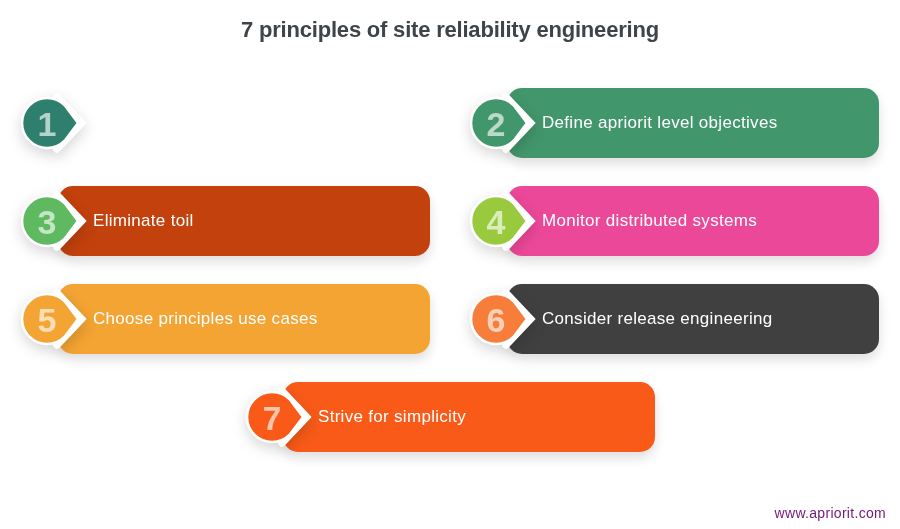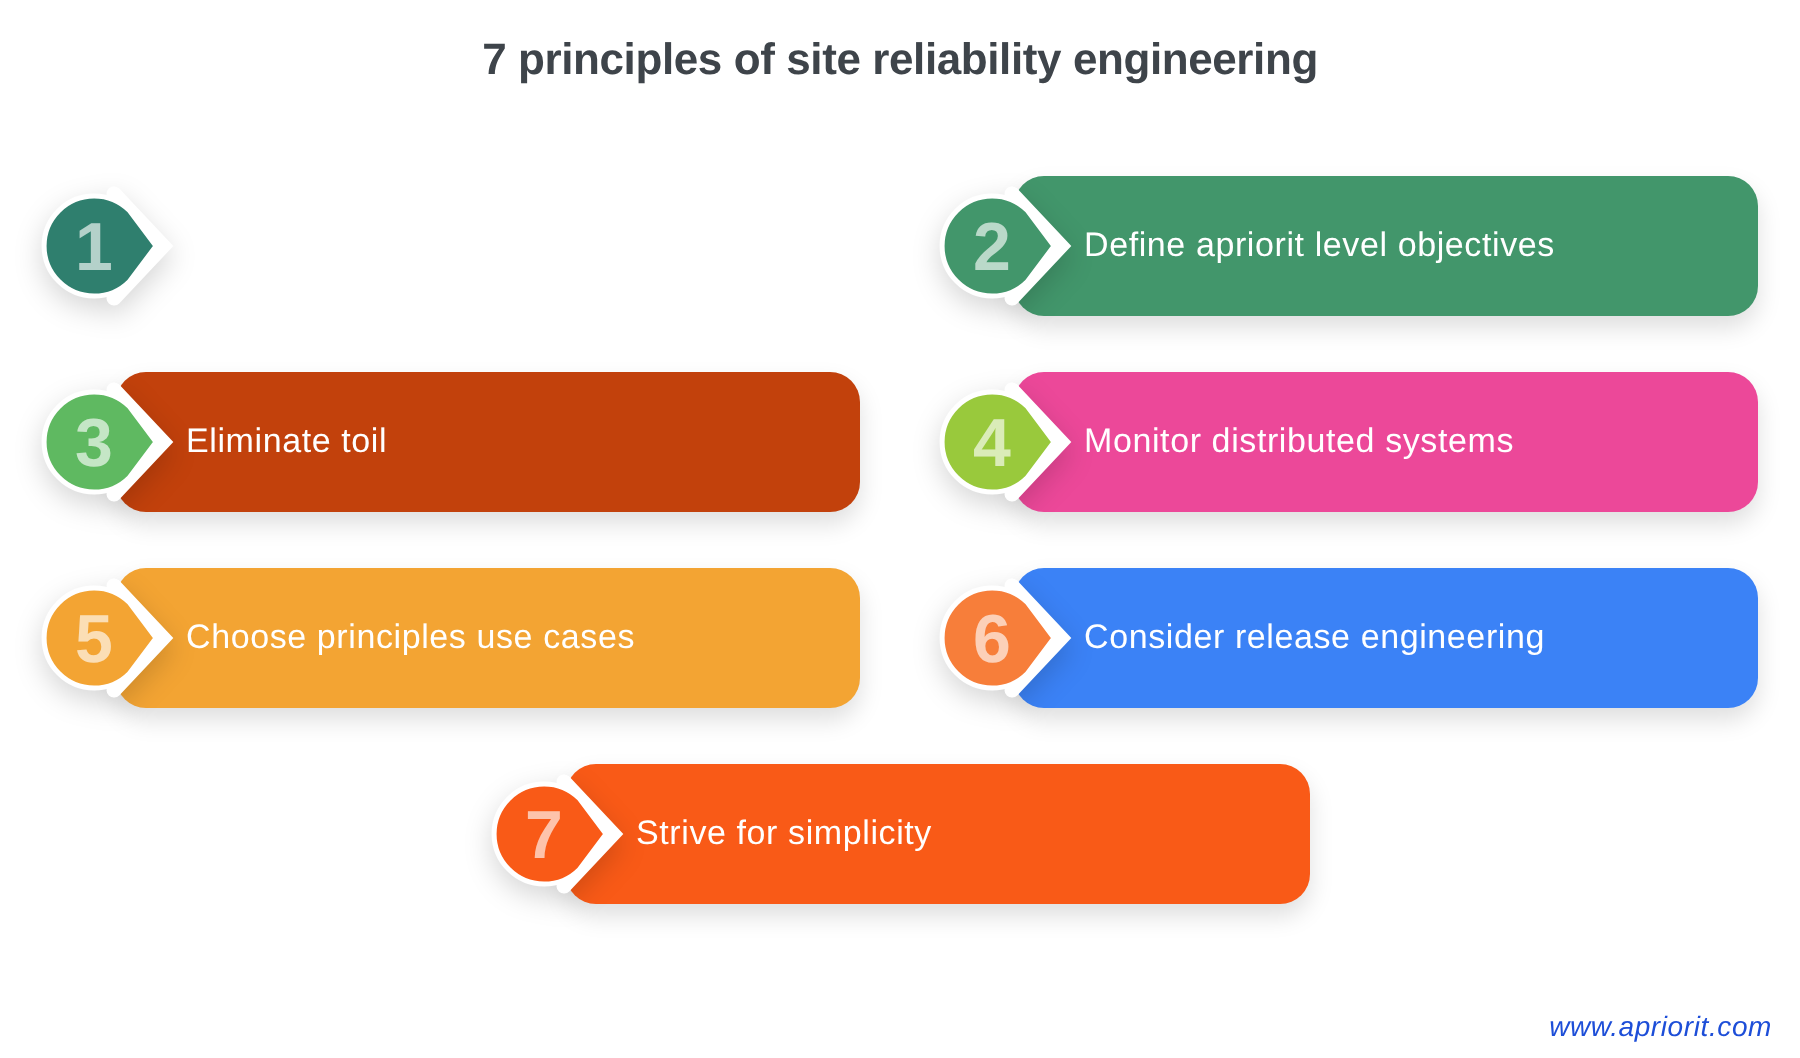--- a/index.html
+++ b/index.html
@@ -60,23 +60,22 @@
   .badge-num {
     font-family: "Liberation Sans", sans-serif;
     font-size: 34px;
     font-weight: bold;
     fill: rgba(255,255,255,0.64);
   }
   .watermark {
     position: absolute;
     right: 14px; bottom: 8px;
     font-size: 14px;
-    color: #1d4ed8;
+    color: #701a75;
     letter-spacing: 0.3px;
-    font-style: italic;
   }
 </style>
 </head>
 <body>
 
 <div class="title">7 principles of site reliability engineering</div>
 
 <div class="item pos-0">
   <svg class="badge" width="84" height="70" viewBox="0 0 84 70">
     <polyline class="gap" points="41,9 65.5,35 41,61"></polyline>
@@ -123,21 +122,21 @@
     <span class="bar-label">Choose principles use cases</span>
   </div>
   <svg class="badge" width="84" height="70" viewBox="0 0 84 70">
     <polyline class="gap" points="41,9 65.5,35 41,61"></polyline>
     <path class="drop" d="M48.7,17.3 A25,25 0 1 0 48.7,52.7 L62,35 Z" fill="#F3A433"></path>
     <text class="badge-num" x="31" y="36" text-anchor="middle" dominant-baseline="central">5</text>
   </svg>
 </div>
 
 <div class="item pos-5">
-  <div class="bar" style="background-color: #3b82f6;">
+  <div class="bar" style="background-color: #404040;">
     <span class="bar-label">Consider release engineering</span>
   </div>
   <svg class="badge" width="84" height="70" viewBox="0 0 84 70">
     <polyline class="gap" points="41,9 65.5,35 41,61"></polyline>
     <path class="drop" d="M48.7,17.3 A25,25 0 1 0 48.7,52.7 L62,35 Z" fill="#F77E3A"></path>
     <text class="badge-num" x="31" y="36" text-anchor="middle" dominant-baseline="central">6</text>
   </svg>
 </div>
 
 <div class="item pos-6">

